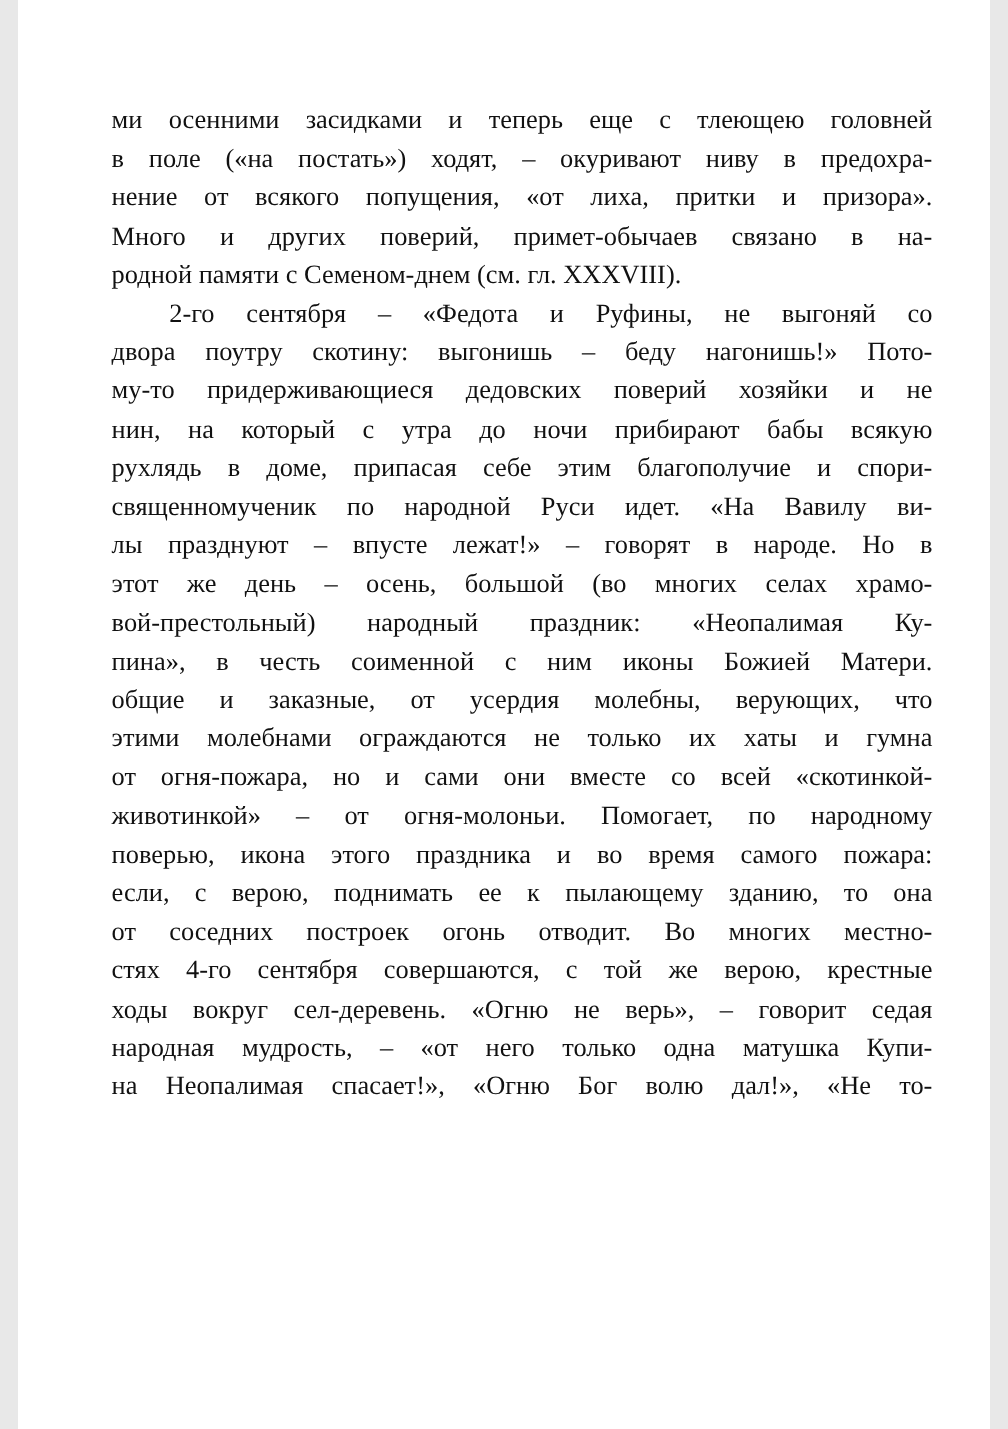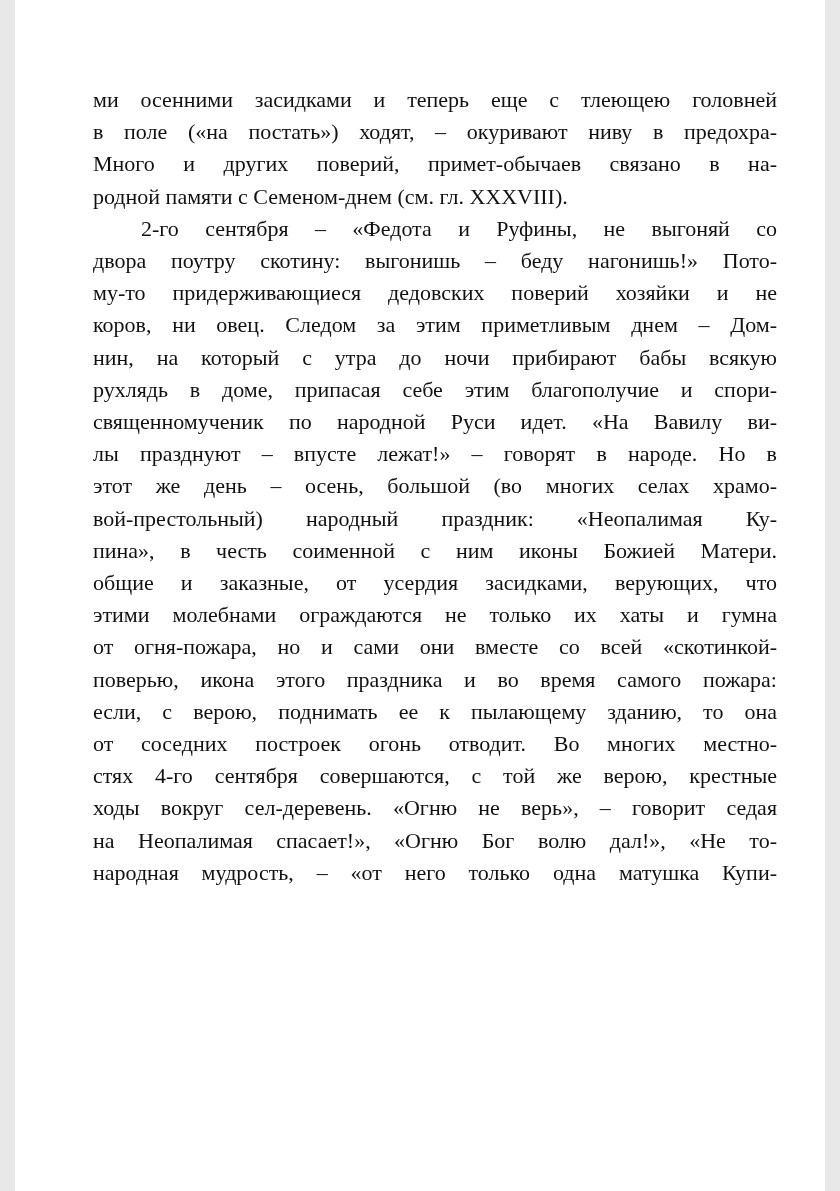--- a/index.html
+++ b/index.html
@@ -42,40 +42,41 @@
   }
 </style>
 </head>
 <body>
 
 <div class="book-page">
   <div class="page-text">
       <div class="paragraph">
         <div class="line">ми осенними засидками и теперь еще с тлеющею головней</div>
         <div class="line">в поле («на постать») ходят, – окуривают ниву в предохра-</div>
+        <div class="line">нение от всякого попущения, «от лиха, притки и призора».</div>
         <div class="line">Много и других поверий, примет-обычаев связано в на-</div>
         <div class="line no-stretch">родной памяти с Семеном-днем (см. гл. XXXVIII).</div>
       </div>
       <div class="paragraph">
         <div class="line indent">2-го сентября – «Федота и Руфины, не выгоняй со</div>
         <div class="line">двора поутру скотину: выгонишь – беду нагонишь!» Пото-</div>
         <div class="line">му-то придерживающиеся дедовских поверий хозяйки и не</div>
-        <div class="line">коров, ни овец. Следом за этим приметливым днем – Дом-</div>
         <div class="line">нин, на который с утра до ночи прибирают бабы всякую</div>
         <div class="line">рухлядь в доме, припасая себе этим благополучие и спори-</div>
         <div class="line">священномученик по народной Руси идет. «На Вавилу ви-</div>
         <div class="line">лы празднуют – впусте лежат!» – говорят в народе. Но в</div>
         <div class="line">этот же день – осень, большой (во многих селах храмо-</div>
         <div class="line">вой-престольный) народный праздник: «Неопалимая Ку-</div>
         <div class="line">пина», в честь соименной с ним иконы Божией Матери.</div>
-        <div class="line">общие и заказные, от усердия засидками, верующих, что</div>
+        <div class="line">общие и заказные, от усердия молебны, верующих, что</div>
         <div class="line">этими молебнами ограждаются не только их хаты и гумна</div>
         <div class="line">от огня-пожара, но и сами они вместе со всей «скотинкой-</div>
+        <div class="line">животинкой» – от огня-молоньи. Помогает, по народному</div>
         <div class="line">поверью, икона этого праздника и во время самого пожара:</div>
         <div class="line">если, с верою, поднимать ее к пылающему зданию, то она</div>
         <div class="line">от соседних построек огонь отводит. Во многих местно-</div>
         <div class="line">стях 4-го сентября совершаются, с той же верою, крестные</div>
         <div class="line">ходы вокруг сел-деревень. «Огню не верь», – говорит седая</div>
+        <div class="line">народная мудрость, – «от него только одна матушка Купи-</div>
         <div class="line">на Неопалимая спасает!», «Огню Бог волю дал!», «Не то-</div>
-        <div class="line">народная мудрость, – «от него только одна матушка Купи-</div>
       </div>
     </div>
 </div>
 
 </body></html>

